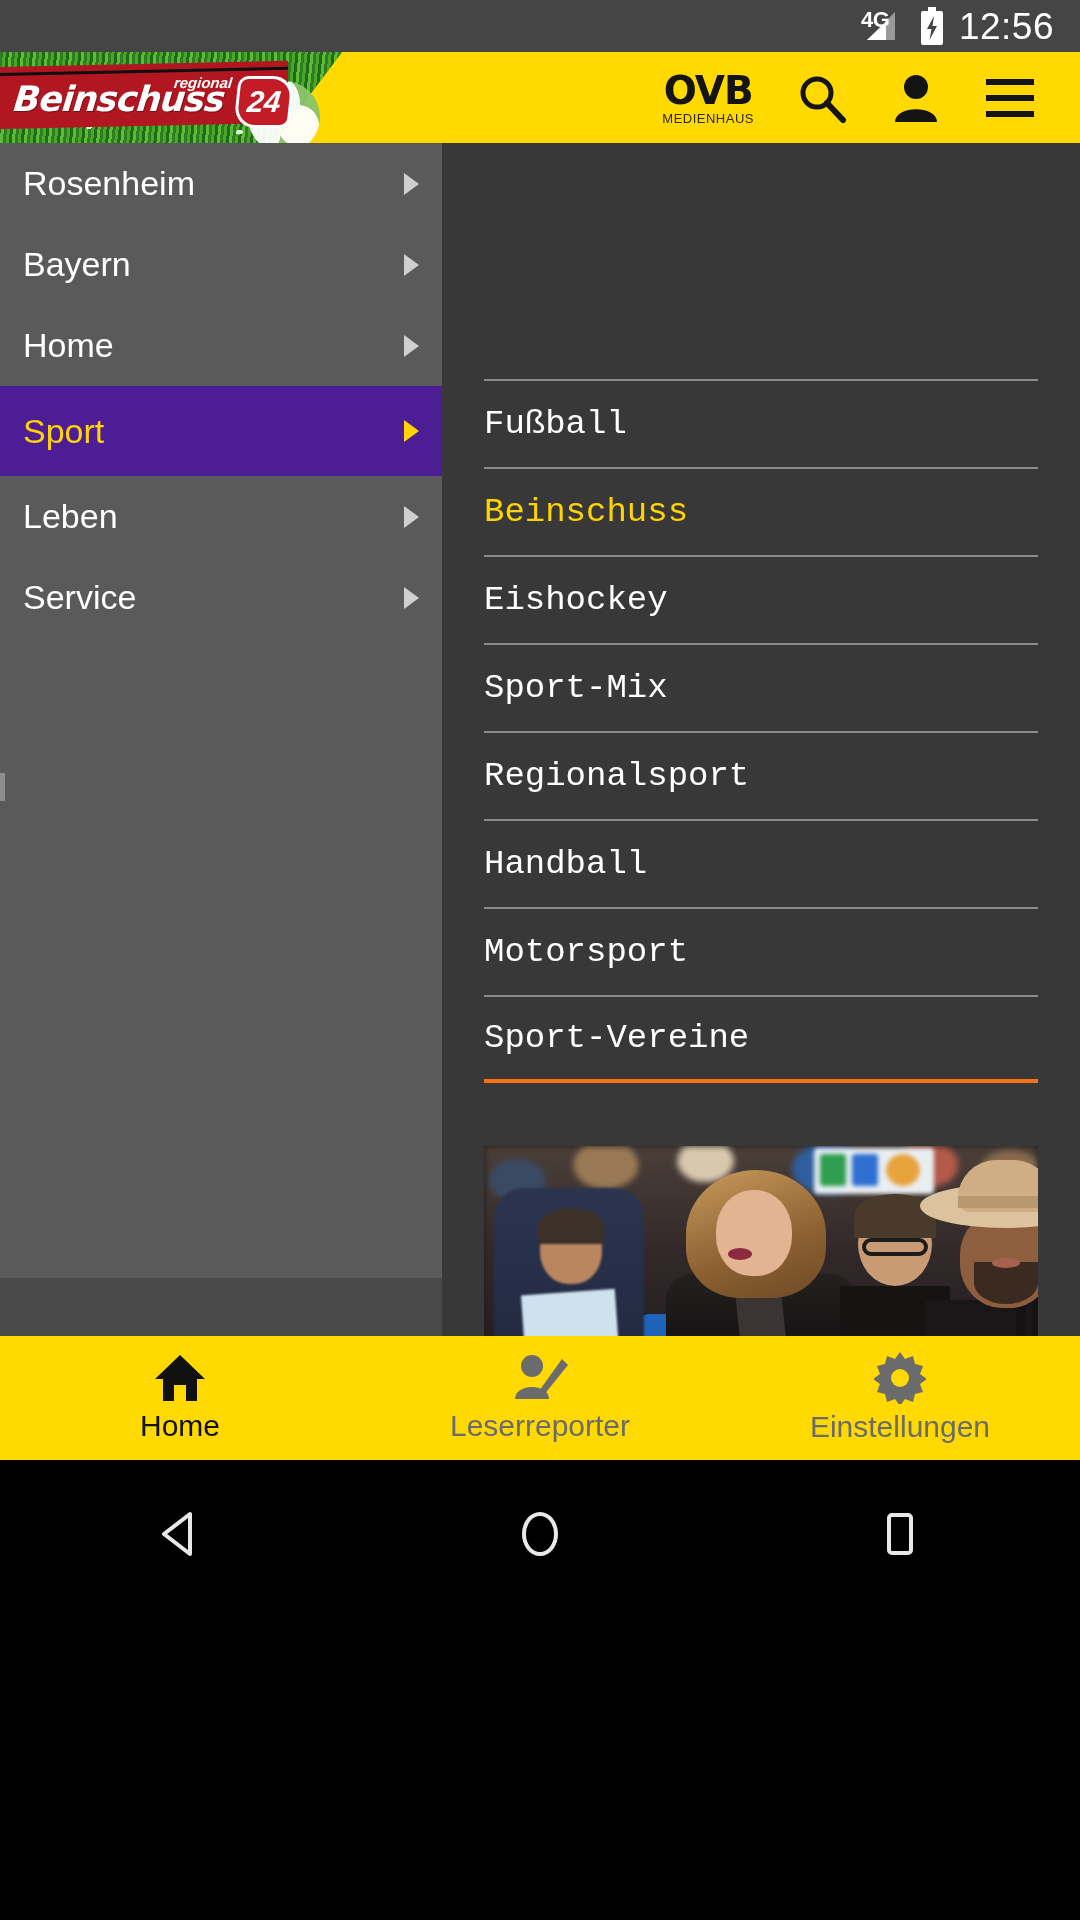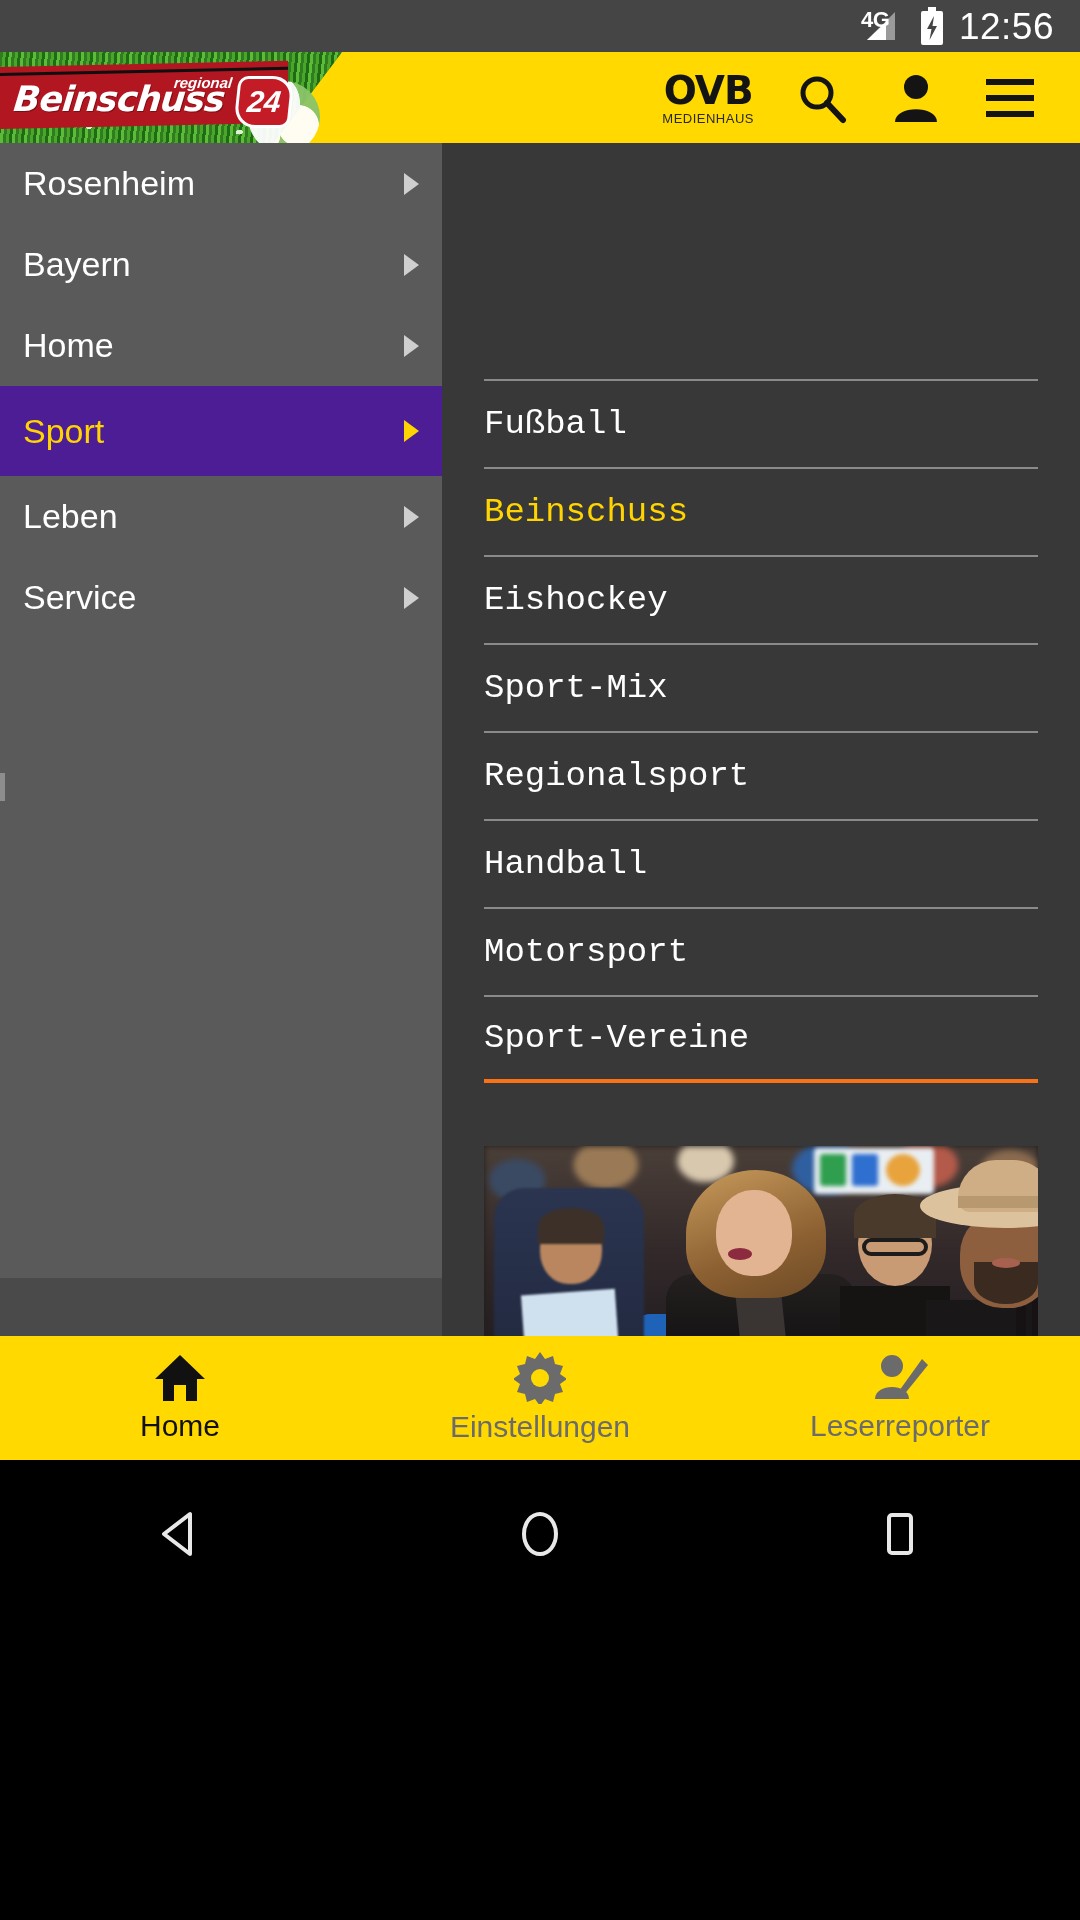--- a/index.html
+++ b/index.html
@@ -455,35 +455,35 @@
   <div class="tabbar">
 
     <div class="tab active">
       <svg width="54" height="50" viewBox="0 0 54 50">
         <path d="M27 2 L52 26 L44 26 L44 48 L33 48 L33 32 L21 32 L21 48 L10 48 L10 26 L2 26 Z" fill="#111"></path>
       </svg>
       <span class="tab-label">Home</span>
     </div>
 
     <div class="tab">
-      <svg width="52" height="52" viewBox="0 0 52 52">
-        <path d="M26 0 l5 7 8-3 2 8 8 2-3 8 7 5-7 5 3 8-8 2-2 8-8-3-5 7-5-7-8 3-2-8-8-2 3-8-7-5 7-5-3-8 8-2 2-8 8 3Z" fill="#6b6b6b"></path>
-        <circle cx="26" cy="26" r="9" fill="#FFD900"></circle>
-      </svg>
-      <span class="tab-label">Einstellungen</span>
-    </div>
-
-    <div class="tab">
       <svg width="60" height="50" viewBox="0 0 60 50">
         <circle cx="22" cy="13" r="11" fill="#6b6b6b"></circle>
         <path d="M5 46 C5 30 39 30 39 46 Z" fill="#6b6b6b"></path>
         <path d="M52 6 L58 12 L33 43 L26 45 L29 38 Z" fill="#6b6b6b"></path>
       </svg>
       <span class="tab-label">Leserreporter</span>
     </div>
+
+    <div class="tab">
+      <svg width="52" height="52" viewBox="0 0 52 52">
+        <path d="M26 0 l5 7 8-3 2 8 8 2-3 8 7 5-7 5 3 8-8 2-2 8-8-3-5 7-5-7-8 3-2-8-8-2 3-8-7-5 7-5-3-8 8-2 2-8 8 3Z" fill="#6b6b6b"></path>
+        <circle cx="26" cy="26" r="9" fill="#FFD900"></circle>
+      </svg>
+      <span class="tab-label">Einstellungen</span>
+    </div>
   </div>
 
   <div class="navbar">
     <span class="navbtn">
       <svg width="56" height="56" viewBox="0 0 56 56">
         <path d="M38 8 L38 48 L12 28 Z" fill="none" stroke="#e8e8e8" stroke-width="4" stroke-linejoin="round"></path>
       </svg>
     </span>
     <span class="navbtn">
       <svg width="56" height="56" viewBox="0 0 56 56">

